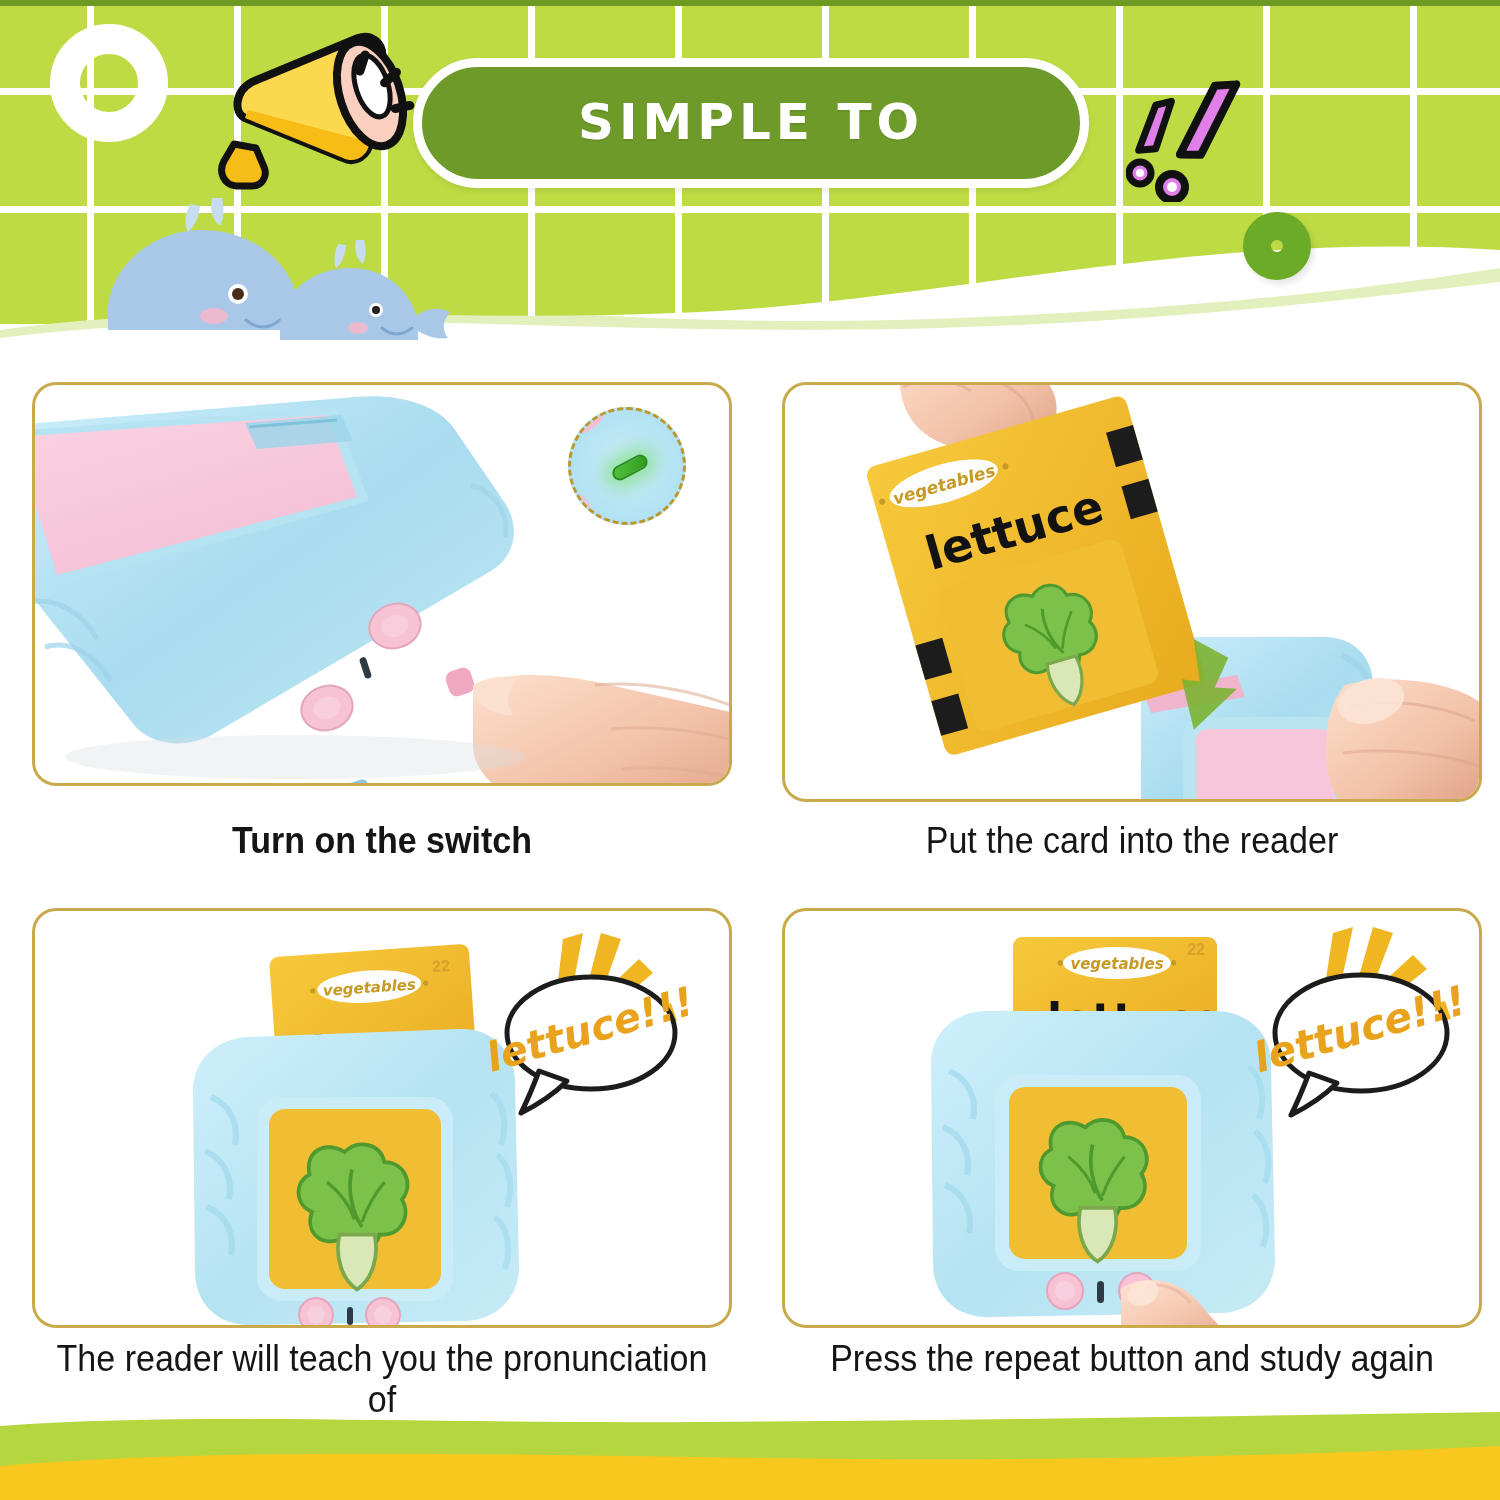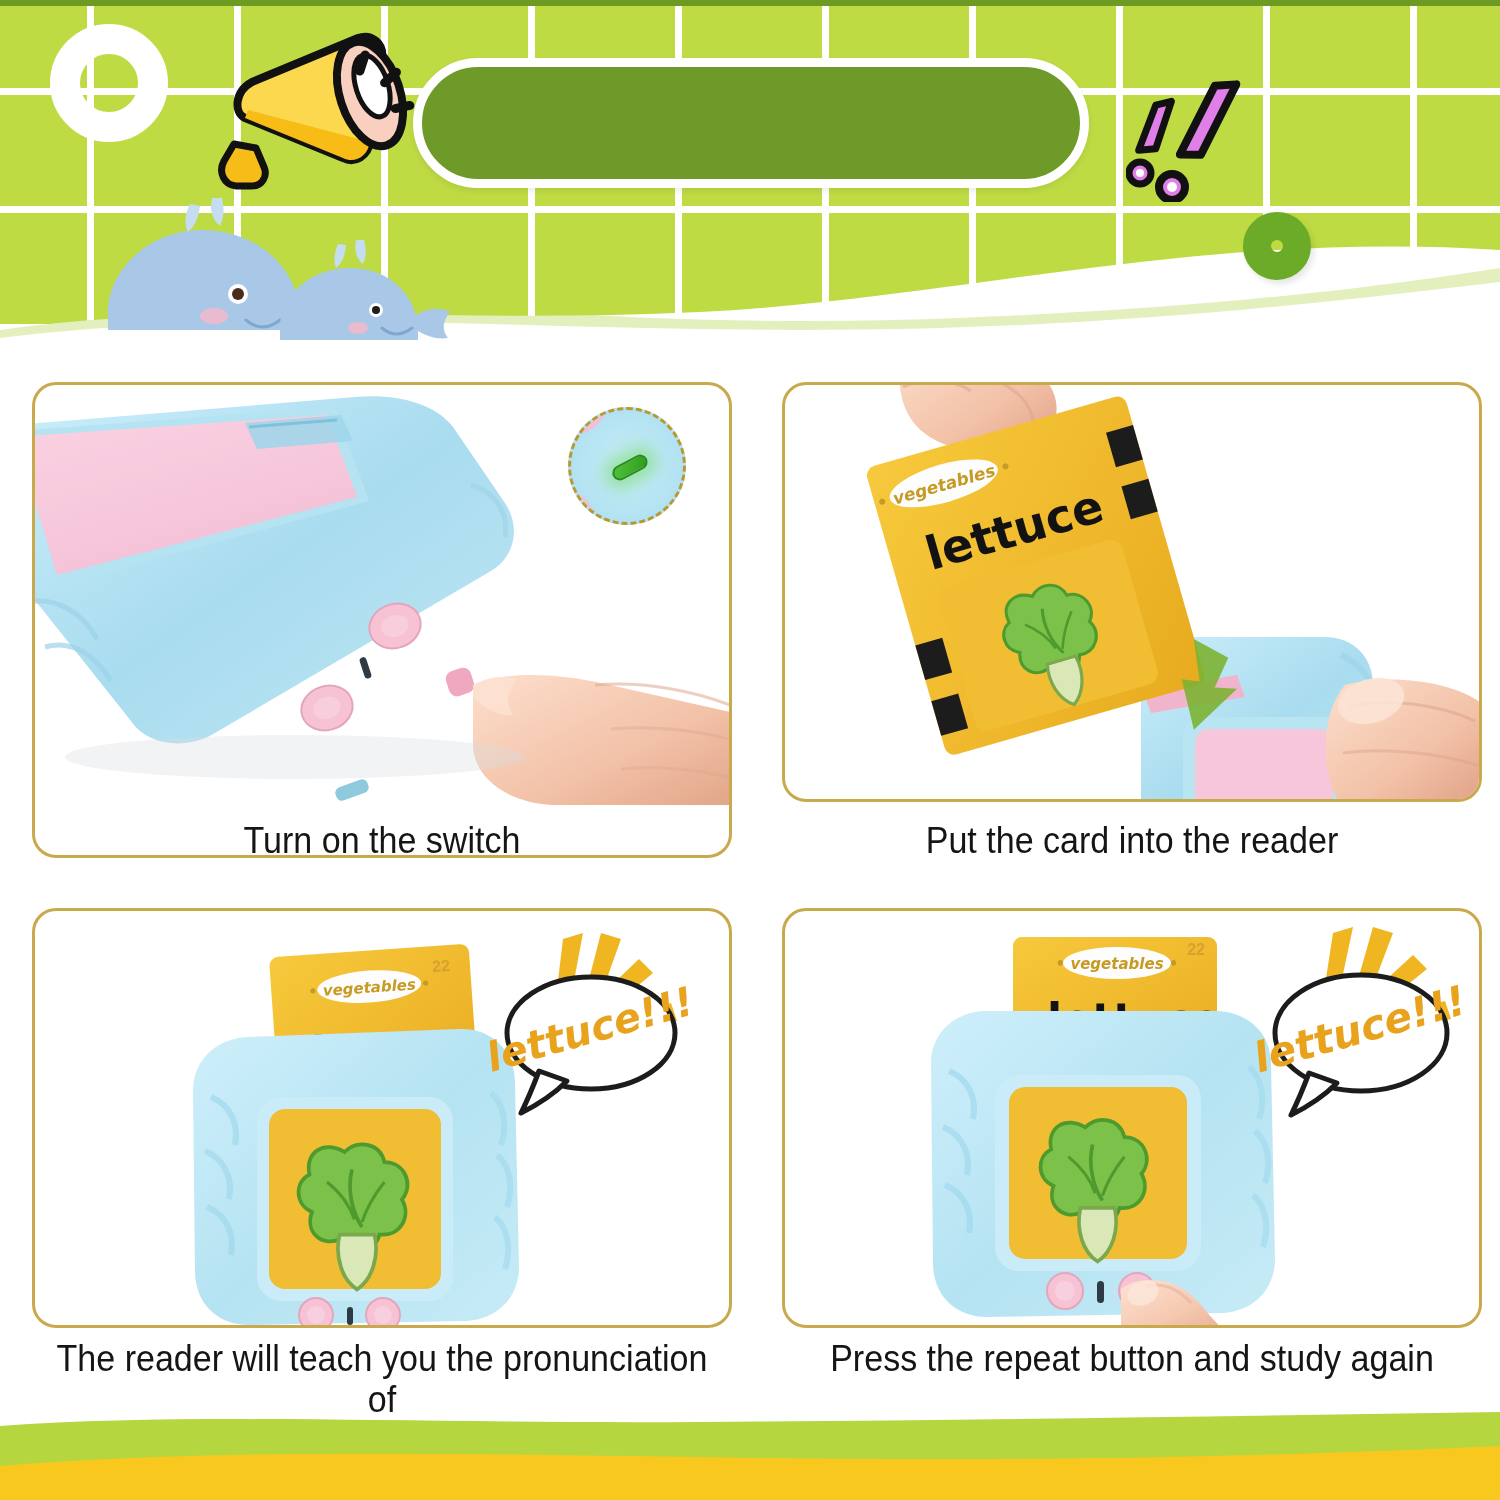--- a/index.html
+++ b/index.html
@@ -59,21 +59,21 @@
   }
 
   
   .excl{ position:absolute; }
 
   
   .panels{
     position:absolute; left:0; top:360px; width:1500px; height:1060px;
   }
   .cell{ position:absolute; }
-  .cell-tl{ left:32px;  top:22px;  width:700px; height:476px; }
+  .cell-tl{ left:32px;  top:22px;  width:700px; height:404px;font-weight:bold; }
   .cell-tr{ left:782px; top:22px;  width:700px; height:420px; }
   .cell-bl{ left:32px;  top:548px; width:700px; height:420px; }
   .cell-br{ left:782px; top:548px; width:700px; height:420px; }
 
   .photo{
     position:absolute; left:0; top:0; width:100%; height:100%;
     border:3px solid #c8a94c;
     border-radius:24px;
     background:#ffffff;
     overflow:hidden;
@@ -176,20 +176,21 @@
     <circle cx="104" cy="74" r="7" fill="#ffffff"></circle>
     <circle cx="104" cy="74" r="4" fill="#1e1e1e"></circle>
     <ellipse cx="86" cy="92" rx="10" ry="6" fill="#f6b8c9" opacity=".85"></ellipse>
     <path d="M110,92 q14,12 30,0" stroke="#7ea8d0" stroke-width="3" fill="none" stroke-linecap="round"></path>
     <path d="M66,8 q-6,14 -2,24 q9,-7 10,-23 Z" fill="#c6dcf0"></path>
     <path d="M92,4 q4,14 -1,24 q-10,-8 -7,-24 Z" fill="#c6dcf0"></path>
   </svg>
 
   <div class="banner">
     <div class="banner-text">
+      <div>SIMPLE TO</div>
     </div>
   </div>
 
   <div class="excl" style="left:1126px;top:72px;width:160px;height:130px;">
     <svg width="160" height="130" viewBox="0 0 160 130">
       <path d="M24,34 L38,26 L36,76 L20,82 Z" fill="#e07fe8" stroke="#111" stroke-width="7" stroke-linejoin="round" transform="rotate(16 30 54)"></path>
       <circle cx="14" cy="101" r="11" fill="#e07fe8" stroke="#111" stroke-width="7"></circle>
       <circle cx="14" cy="101" r="4" fill="#ffffff"></circle>
       <path d="M78,14 L98,6 L86,84 L66,90 Z" fill="#e07fe8" stroke="#111" stroke-width="8" stroke-linejoin="round" transform="rotate(18 84 48)"></path>
       <circle cx="46" cy="115" r="13" fill="#e07fe8" stroke="#111" stroke-width="8"></circle>

